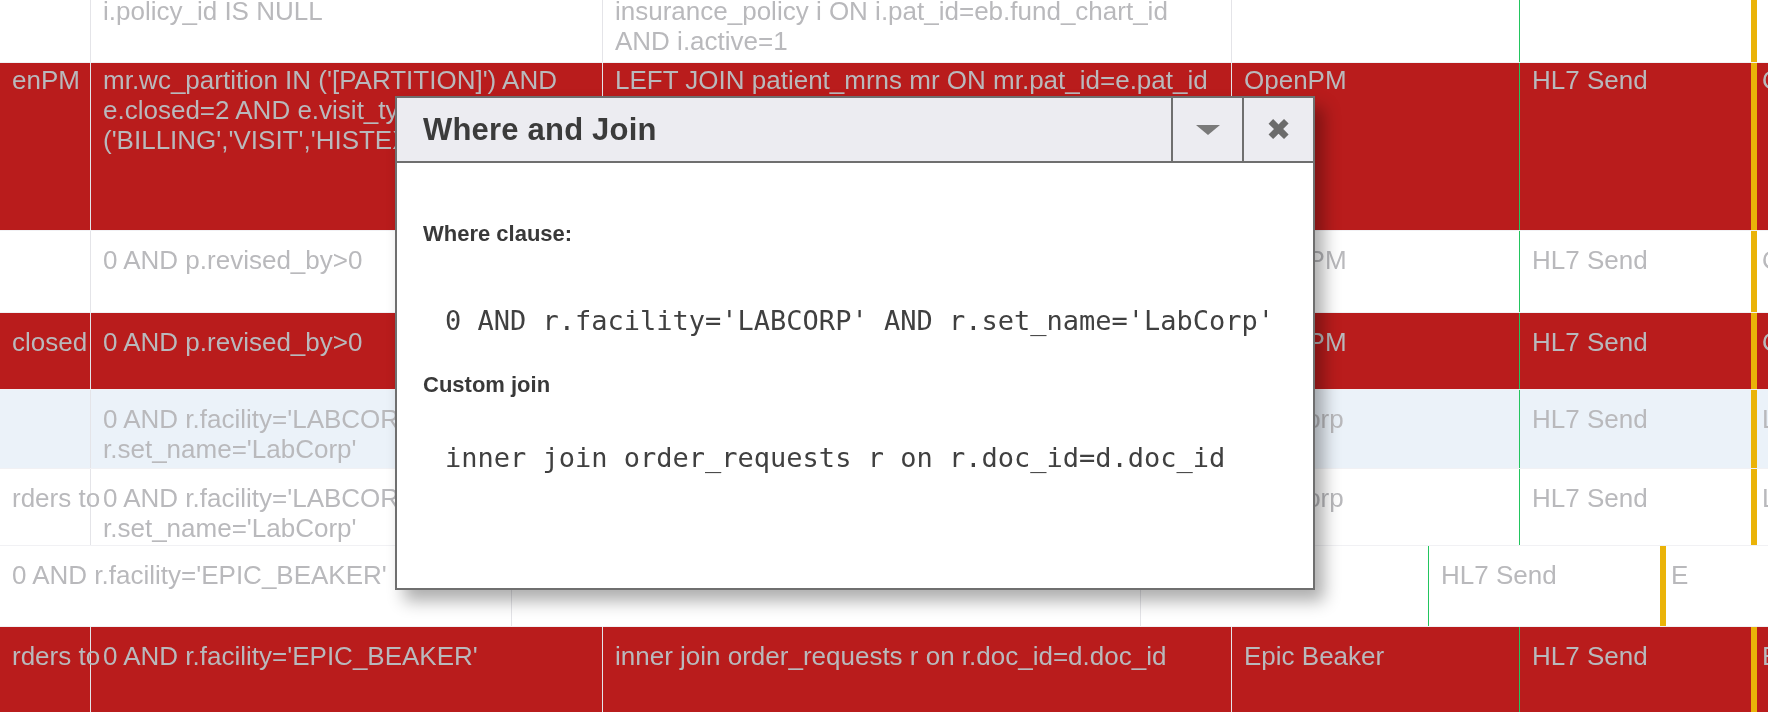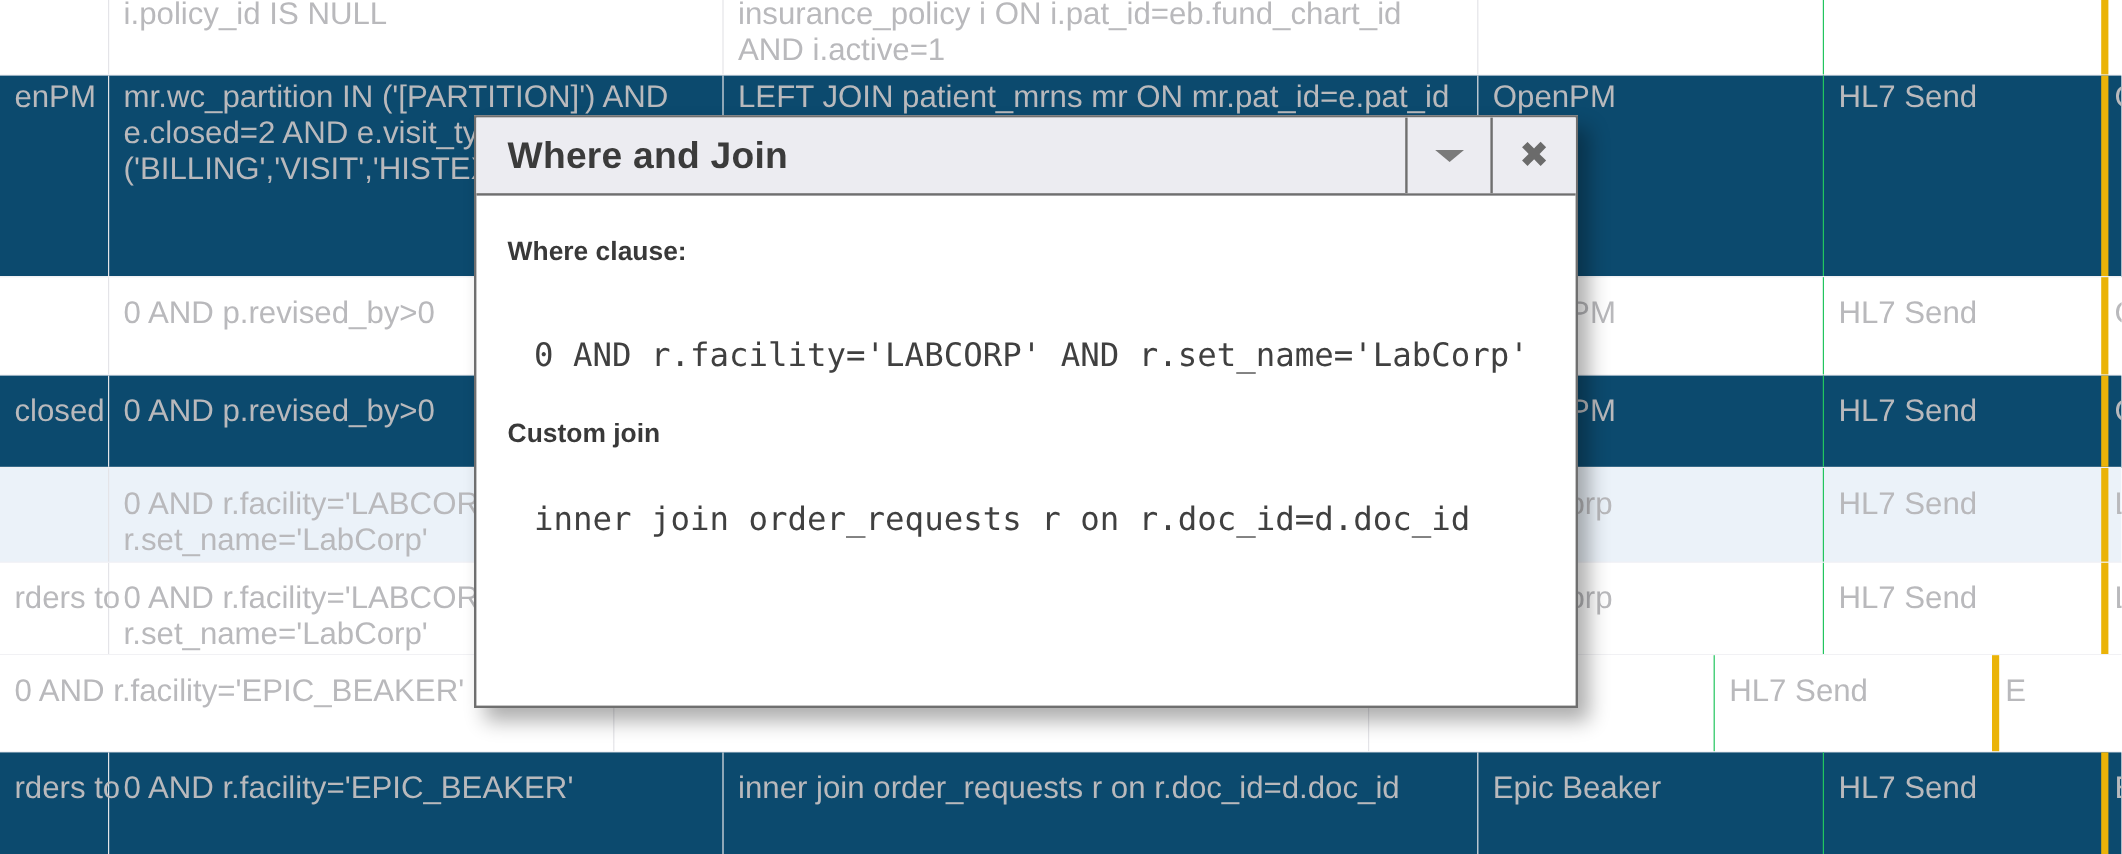--- a/index.html
+++ b/index.html
@@ -3,21 +3,21 @@
 <meta charset="utf-8">
 <style>
   html,body{margin:0;padding:0;}
   body{
     width:1768px;height:712px;position:relative;overflow:hidden;background:#ffffff;
     font-family:"Liberation Sans","DejaVu Sans",sans-serif;
   }
   
   .table{position:absolute;left:0;top:-6px;width:1768px;}
   .trow{display:flex;border-bottom:1px solid #f1f1f4;background:#ffffff;}
-  .trow.shaded{background:#0c4a6e;}
+  .trow.shaded{background:#b91c1c;}
   .trow.highlight{background:#ebf2f9;}
   .cell{
     box-sizing:border-box;padding:14px 12px 0 12px;
     font-size:26px;line-height:30px;color:#b9b9bc;
     white-space:pre-line;overflow:visible;
   }
   .ca{width:91px;border-right:1px solid #e4e4e8;text-align:right;padding-right:18px;white-space:nowrap;}
   .cb{width:512px;border-right:1px solid #e4e4e8;}
   .cc{width:629px;border-right:1px solid #e4e4e8;}
   .cd{width:288px;border-right:1px solid #22c55e;white-space:nowrap;}
@@ -51,21 +51,21 @@
     background:#ececf1;display:flex;align-items:center;justify-content:center;cursor:pointer;
   }
   .caret{
     width:0;height:0;display:block;
     border-left:12px solid transparent;border-right:12px solid transparent;
     border-top:10px solid #7a7a7a;
   }
   .x-icon{font-size:30px;font-weight:bold;color:#6b6b6b;line-height:1;font-family:"DejaVu Sans",sans-serif;}
   .dialog-body{padding:14px 26px;flex:1;overflow:hidden;}
   .section-label{font-size:22px;font-weight:bold;color:#393939;}
-  .label-where{margin-top:20px;}
+  .label-where{margin-top:44px;}
   .label-join{margin-top:36px;}
   .code{
     font-family:"DejaVu Sans Mono",monospace;font-size:27px;color:#404040;
     margin:0;white-space:pre;
   }
   .code-where{margin:58px 0 0 22px;}
   .code-join{margin:44px 0 0 22px;}
 </style>
 </head>
 <body>

